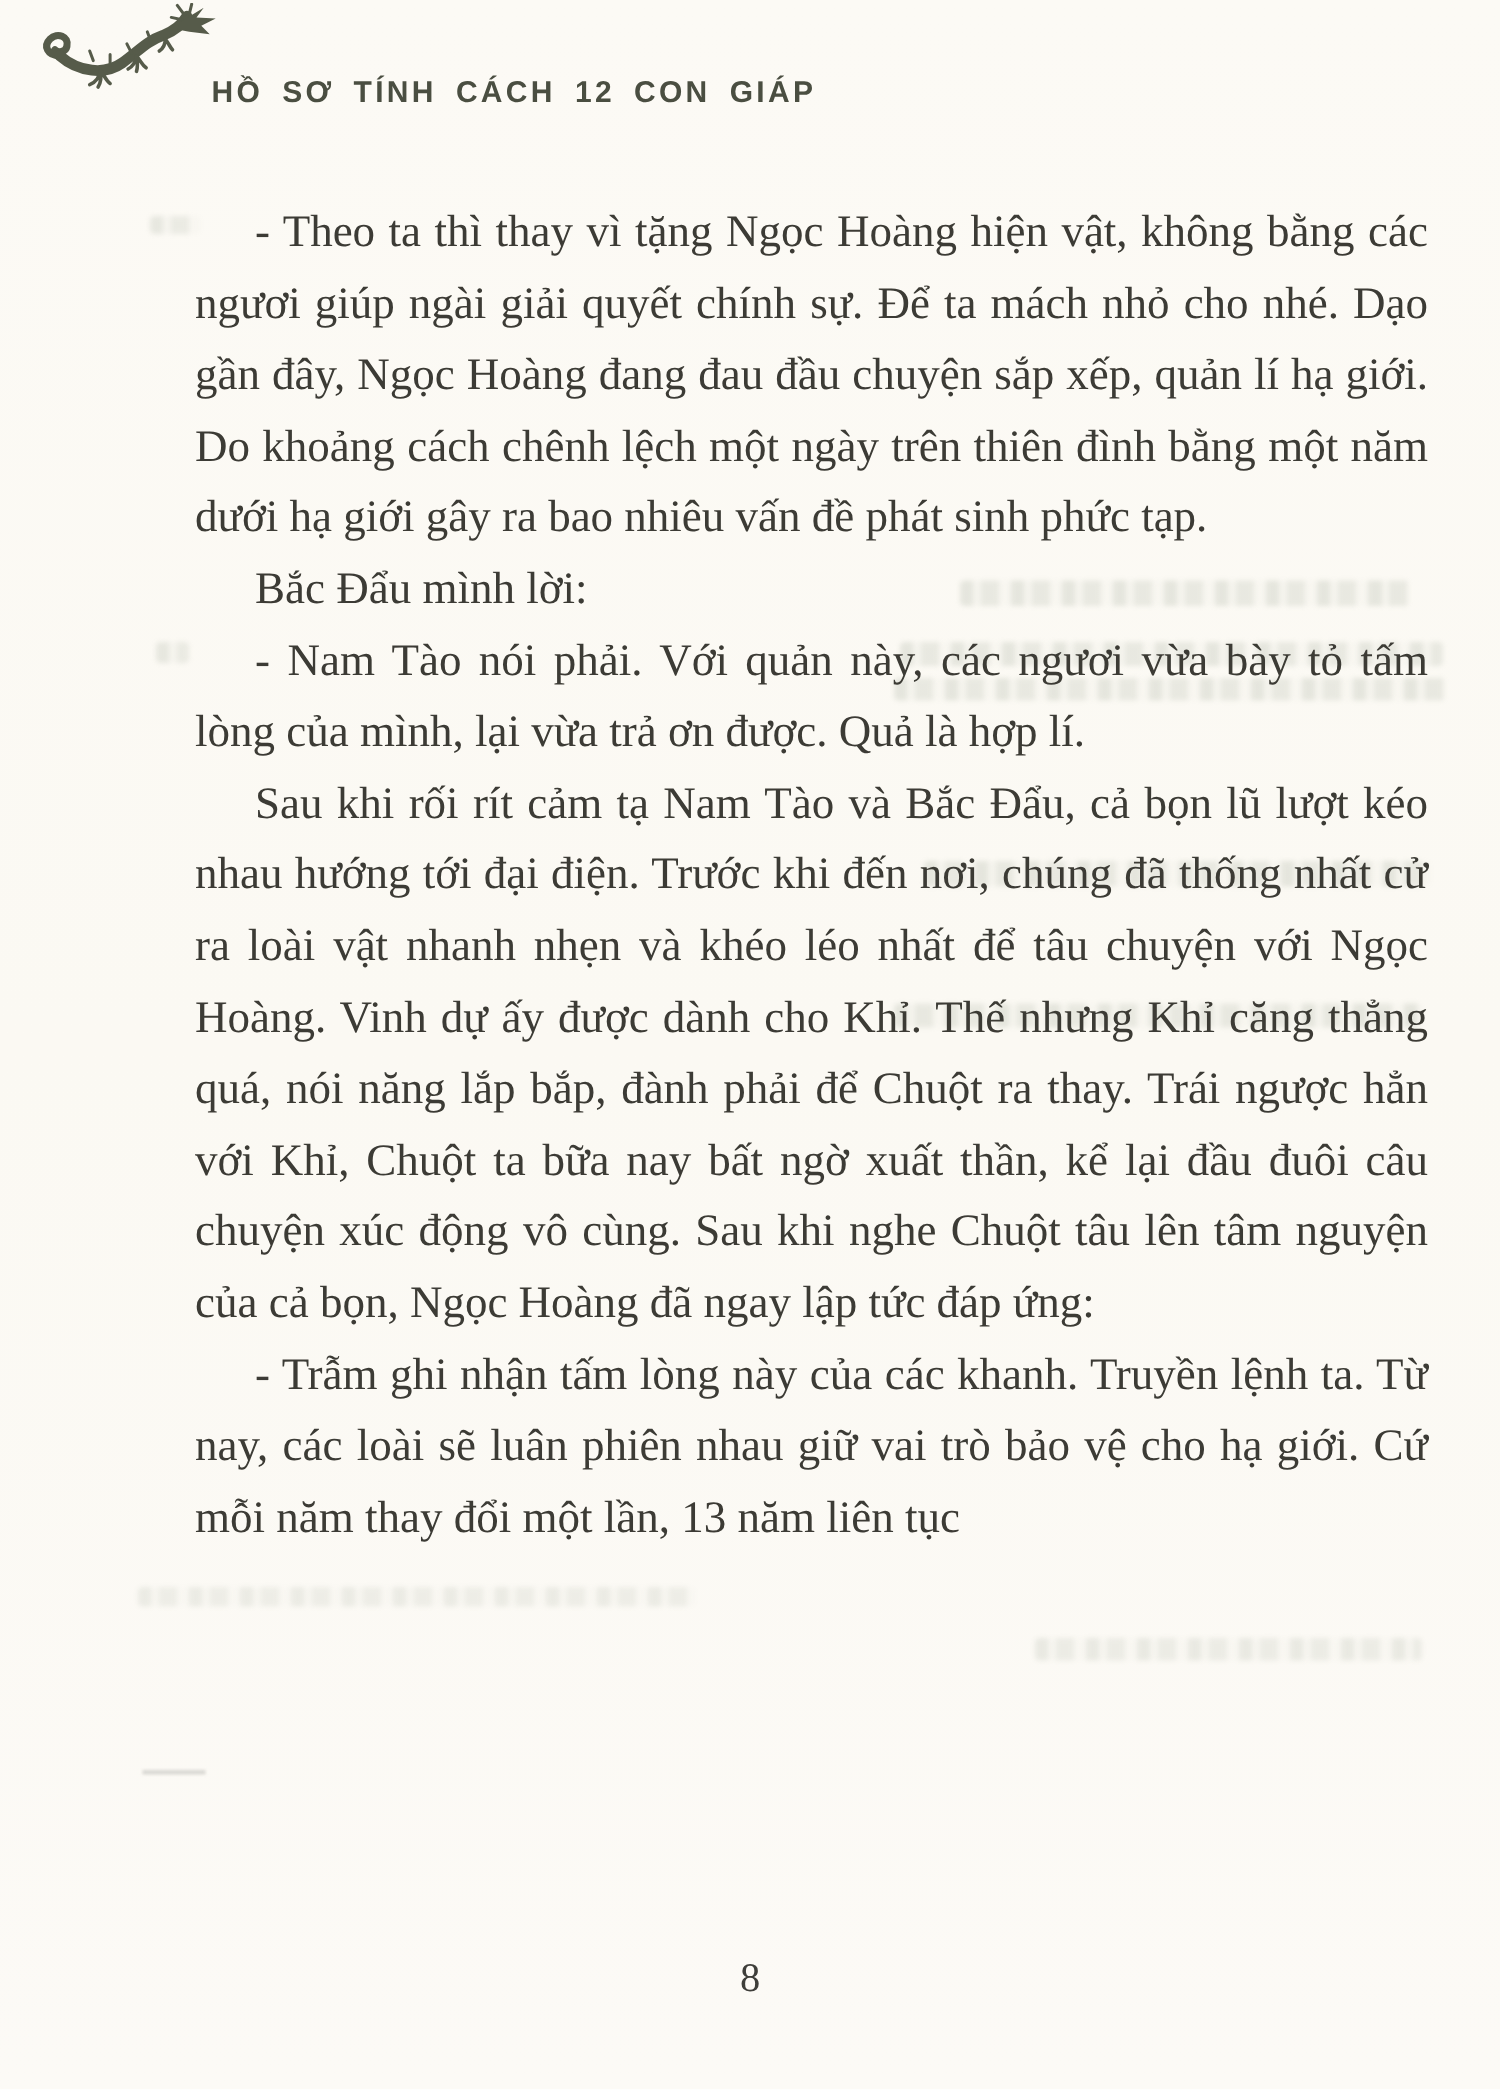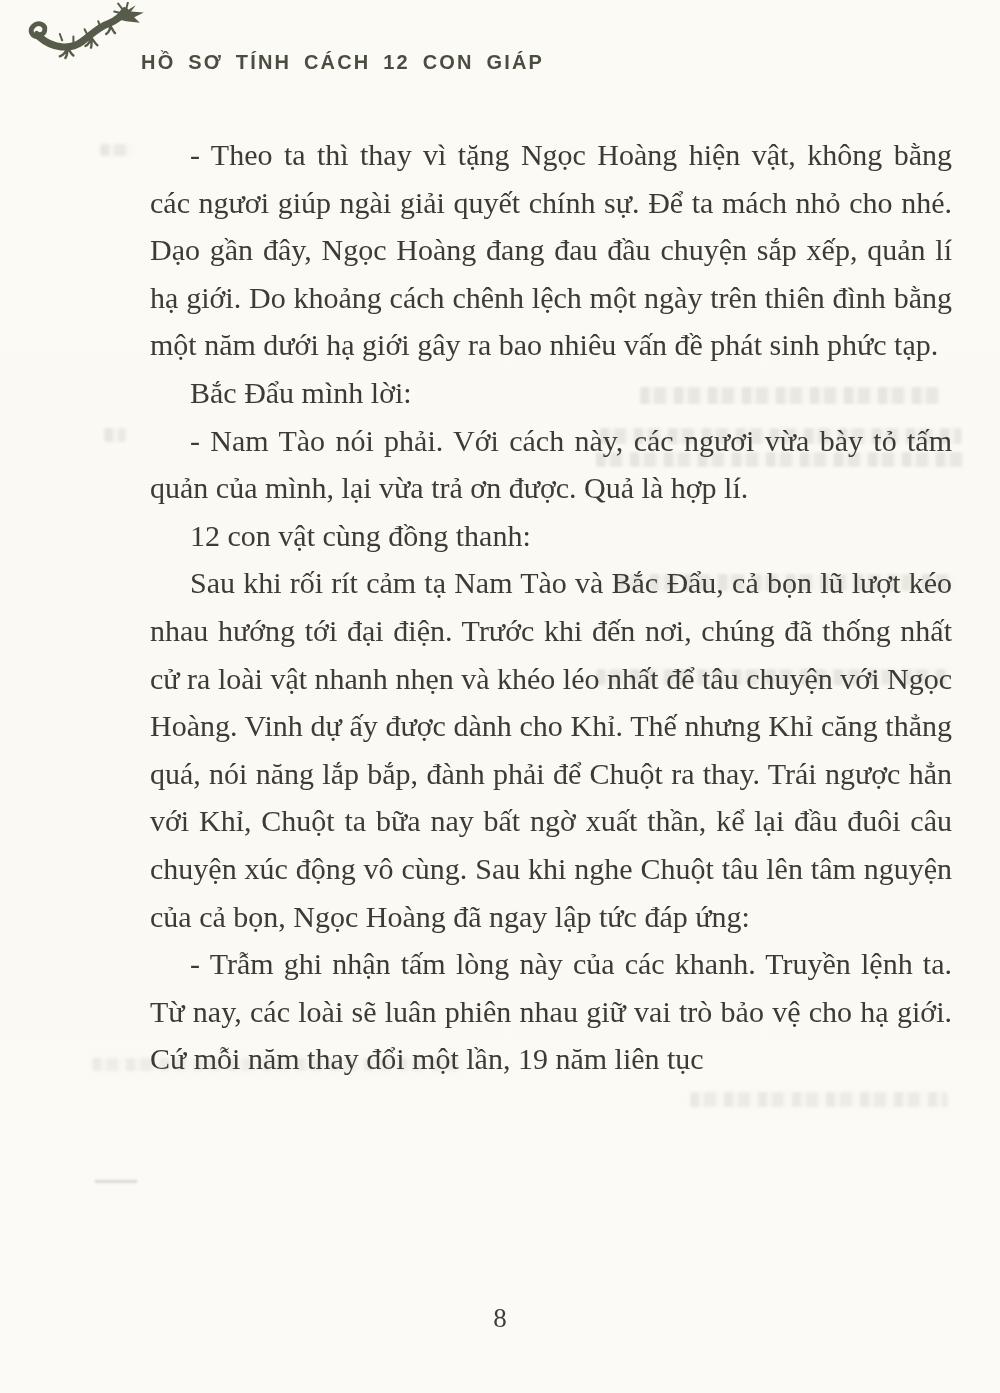--- a/index.html
+++ b/index.html
@@ -37,21 +37,21 @@
   .text-block {
     position: absolute;
     left: 130px;
     top: 131px;
     width: 822px;
     color: #3c3b35;
     font-size: 30px;
     line-height: 47.6px;
     text-align: justify;
   }
-  .text-block p { text-indent: 40px; margin-left: 20px; }
+  .text-block p { text-indent: 40px; }
 
   
   .page-number {
     position: absolute;
     top: 1303px;
     left: 0;
     width: 100%;
     text-align: center;
     font-size: 27px;
     color: #3e3e3a;
@@ -123,21 +123,20 @@
   <div class="bleed b5"></div>
   <div class="bleed b6"></div>
   <div class="bleed b7"></div>
   <div class="bleed b8"></div>
   <div class="bleed b9"></div>
   <div class="scan-mark"></div>
 
   <div class="text-block">
     <p>- Theo ta thì thay vì tặng Ngọc Hoàng hiện vật, không bằng các ngươi giúp ngài giải quyết chính sự. Để ta mách nhỏ cho nhé. Dạo gần đây, Ngọc Hoàng đang đau đầu chuyện sắp xếp, quản lí hạ giới. Do khoảng cách chênh lệch một ngày trên thiên đình bằng một năm dưới hạ giới gây ra bao nhiêu vấn đề phát sinh phức tạp.</p>
     <p>Bắc Đẩu mình lời:</p>
-    <p>- Nam Tào nói phải. Với cách này, các ngươi vừa bày tỏ tấm quản của mình, lại vừa trả ơn được. Quả là hợp lí.</p>
-    <p>12 con vật cùng đồng thanh:</p>
+    <p>- Nam Tào nói phải. Với quản này, các ngươi vừa bày tỏ tấm lòng của mình, lại vừa trả ơn được. Quả là hợp lí.</p>
     <p>Sau khi rối rít cảm tạ Nam Tào và Bắc Đẩu, cả bọn lũ lượt kéo nhau hướng tới đại điện. Trước khi đến nơi, chúng đã thống nhất cử ra loài vật nhanh nhẹn và khéo léo nhất để tâu chuyện với Ngọc Hoàng. Vinh dự ấy được dành cho Khỉ. Thế nhưng Khỉ căng thẳng quá, nói năng lắp bắp, đành phải để Chuột ra thay. Trái ngược hẳn với Khỉ, Chuột ta bữa nay bất ngờ xuất thần, kể lại đầu đuôi câu chuyện xúc động vô cùng. Sau khi nghe Chuột tâu lên tâm nguyện của cả bọn, Ngọc Hoàng đã ngay lập tức đáp ứng:</p>
-    <p>- Trẫm ghi nhận tấm lòng này của các khanh. Truyền lệnh ta. Từ nay, các loài sẽ luân phiên nhau giữ vai trò bảo vệ cho hạ giới. Cứ mỗi năm thay đổi một lần, 19 năm liên tục</p>
+    <p>- Trẫm ghi nhận tấm lòng này của các khanh. Truyền lệnh ta. Từ nay, các loài sẽ luân phiên nhau giữ vai trò bảo vệ cho hạ giới. Cứ mỗi năm thay đổi một lần, 13 năm liên tục</p>
   </div>
 
   <div class="page-number">8</div>
 
 </div>
 
 </body></html>

